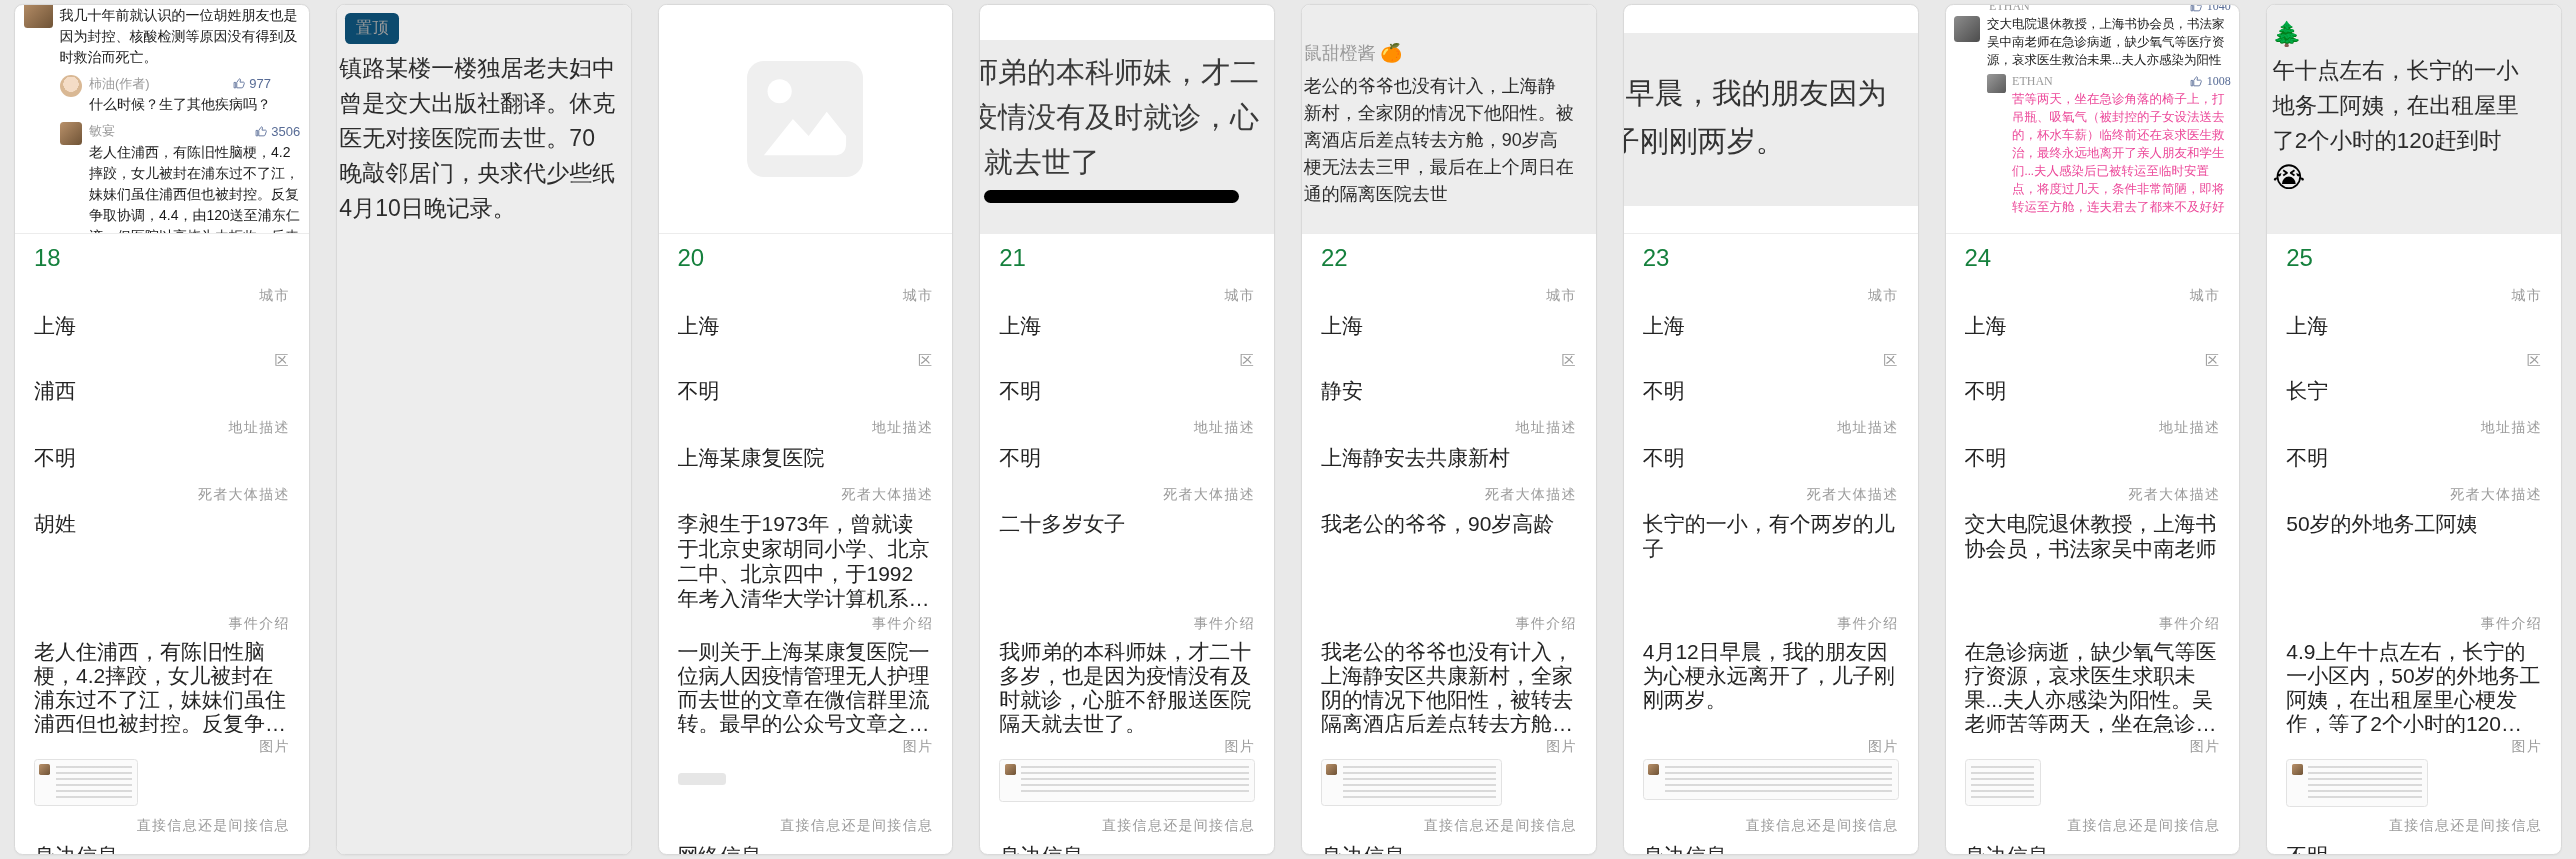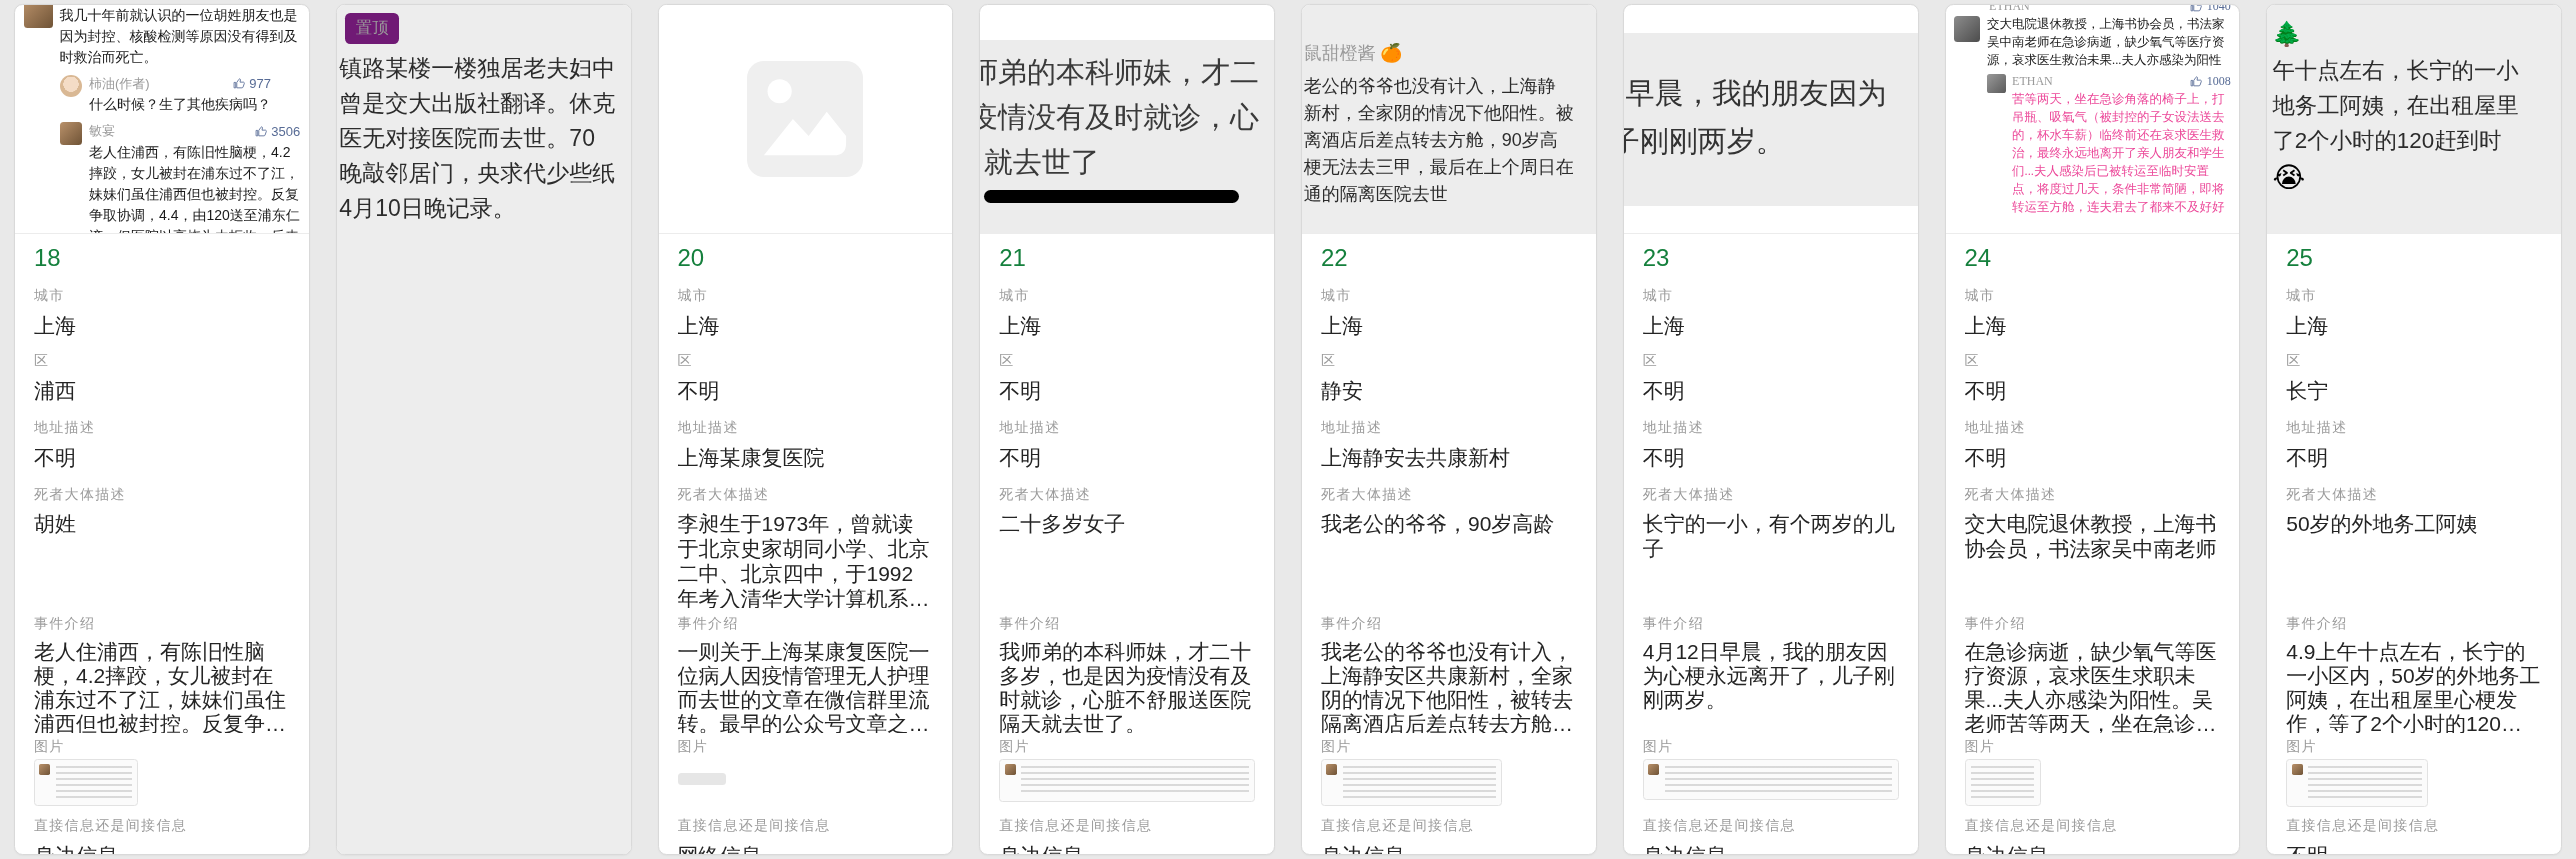--- a/index.html
+++ b/index.html
@@ -2,21 +2,21 @@
 <html style="font-size:14px"><head>
 <meta charset="utf-8">
 <style>
   * { margin:0; padding:0; box-sizing:border-box; }
   html,body { width:2576px; height:859px; background:#e9e9e9; font-family:"Liberation Sans","DejaVu Sans",sans-serif; overflow:hidden; }
   .board { display:flex; gap:26px; padding:3.5px 14px 0 14px; width:100%; height:100%; }
   .card { flex:1 1 0; height:851px; background:#fff; border:0.9px solid #d9d9d9; border-radius:8.6px; overflow:hidden; box-shadow:0 0.9px 1.7px rgba(0,0,0,.04); display:flex; flex-direction:column; }
   .shot { height:229px; border-bottom:0.9px solid #ececec; overflow:hidden; position:relative; flex:none; }
   .info { padding:0 19px 0 19px; overflow:hidden; }
   .num { margin-top:10.4px; height:29px; font-size:24px; font-weight:400; color:#15803d; }
-  .lab { height:17px; font-size:14px; color:#9b9b9b; letter-spacing:1.3px; white-space:nowrap; overflow:hidden; }
+  .lab { height:17px; font-size:14px; color:#9b9b9b; letter-spacing:1.3px; white-space:nowrap; overflow:hidden;text-align:right; }
   .mt16{margin-top:14px}.mt14{margin-top:12px}.mt8{margin-top:7px}.mt6{margin-top:5.2px}.mt10{margin-top:8.6px}
   .val { margin-top:8px; height:28px; font-size:21px; color:#242424; white-space:nowrap; overflow:hidden; }
   .val.multi { height:97px; white-space:normal; line-height:25px; display:-webkit-box; -webkit-box-orient:vertical; -webkit-line-clamp:4; overflow:hidden; }
   .val.event { height:93px; white-space:normal; line-height:24px; display:-webkit-box; -webkit-box-orient:vertical; -webkit-line-clamp:4; overflow:hidden; }
   .thumbrow { margin-top:3.5px; height:50px; overflow:hidden; }
   .thumb { background:#fbfbfb; border:0.9px solid #e2e2e2; border-radius:3.5px; position:relative; overflow:hidden; }
   .thumb .tav { position:absolute; top:4.3px; left:4.3px; width:11.2px; height:11.2px; border-radius:1.7px; background:linear-gradient(135deg,#b9916a,#6f5336); }
   .thumb .tl { position:absolute; top:6px; left:5.2px; right:5.2px; bottom:5.2px; background:repeating-linear-gradient(180deg,#d6d6d6 0 1.7px, transparent 1.7px 6px); opacity:.9; }
   .thumb .tl.ind { left:21px; }
   .pill { width:48px; height:12px; background:#e6e6e6; border-radius:3.5px; margin-top:14px; }
@@ -39,21 +39,21 @@
   .s24 { padding-top:0;font-family:Liberation Serif, serif; }
   .s24 .clipped-head { display:flex; align-items:center; margin:-7px 0 0 35px; height:17px; }
   .s24 .wc-name,.s24 .wc-like { font-size:12px; }
   .s24 .wc-post .av { width:26px; height:26px; margin:1.7px 7px 0 0; background:linear-gradient(135deg,#8d8d8d,#4c4c4c); }
   .s24 .wc-text { font-size:12.5px; line-height:18px; }
   .s24 .wc-reply { display:flex; margin:5.2px 0 0 33px; }
   .s24 .wc-reply .av { width:19px; height:19px; margin-right:6px; background:linear-gradient(135deg,#9a9a9a,#5a5a5a); border-radius:2.6px; }
   .s24 .wc-rtext { font-size:12.5px; line-height:18px; color:#ec4899; margin-top:0.9px; }
   
   .grayshot { background:#ededed; height:100%; }
-  .badge { display:inline-block; margin:8.6px 0 0 8.6px; background:#701a75; color:#9b9b9b; font-size:16.4px; padding:4.3px 10.4px; border-radius:5.2px; }
+  .badge { display:inline-block; margin:8.6px 0 0 8.6px; background:#0c4a6e; color:#9b9b9b; font-size:16.4px; padding:4.3px 10.4px; border-radius:5.2px; }
   .s19 .line { font-size:23px; line-height:35px; color:#2c2c2c; white-space:nowrap; padding-left:2.6px; }
   .s19 .lines { margin-top:7px; }
   .grayblock { background:#ececec; }
   .s21 .grayblock { margin-top:35px; height:100%; padding:10.4px 0 0 3.5px; }
   .s21 .line { font-size:29px; line-height:45px; color:#3a3a3a; white-space:nowrap; }
   .s21 .line.clip { text-indent:-14.7px; }
   .redact { width:88%; height:13px; background:#000; border-radius:7px; margin-top:5.2px; }
   .s22 { background:#ededed; padding:36px 0 0 1.7px; }
   .s22 .sname { font-size:18px; color:#9a9a9a; white-space:nowrap; }
   .s22 .line { font-size:18px; line-height:27px; color:#2c2c2c; white-space:nowrap; }

